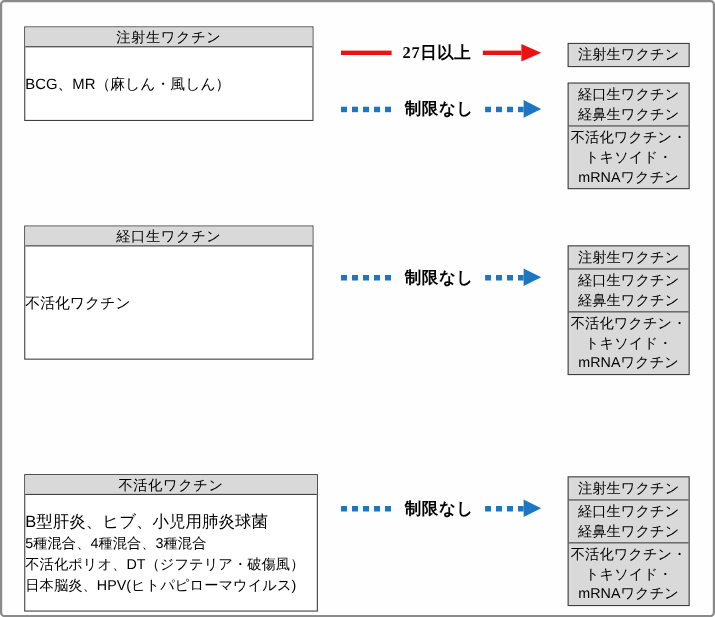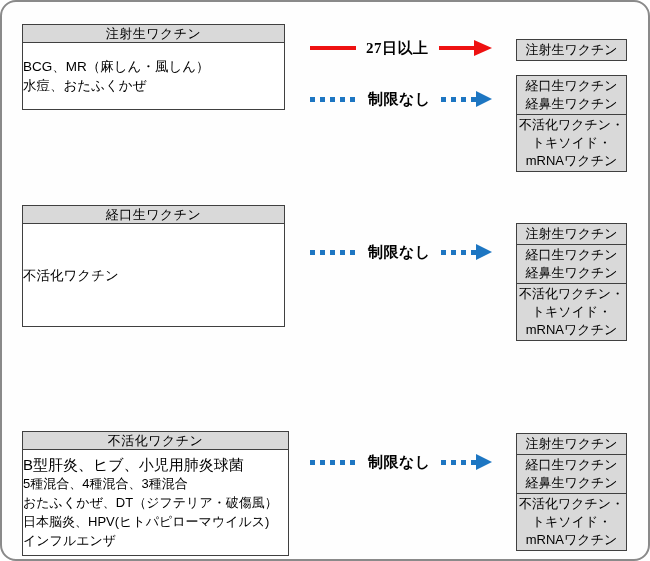--- a/index.html
+++ b/index.html
@@ -14,21 +14,21 @@
   body{
     font-family:"Liberation Sans","DejaVu Sans",sans-serif;
     color:#000;
     width:650px;height:561px;
   }
   .frame{
     position:relative;
     width:650px;height:561px;
     background:#fefefe;
     border:2px solid var(--frame-bd);
-    border-radius:16px;
+    border-radius:4px;
     overflow:hidden;
   }
   
   .box{
     position:absolute;
     border:1px solid var(--bd);
     background:#fff;
     display:flex;
     flex-direction:column;
   }
@@ -104,21 +104,20 @@
 </style>
 </head>
 <body>
 
 <div class="frame">
 
   <div class="box" style="left:20px;top:22px;width:263px;height:86px">
     <div class="box-hd">注射生ワクチン</div>
     <div class="box-bd">
       <div class="ln">BCG、MR（麻しん・風しん）</div>
-      <div class="ln">水痘、おたふくかぜ</div>
     </div>
   </div>
 
   <div class="arrow" style="left:308px;top:35px;width:182px">
     <div class="seg red-solid" style="width:46px"></div>
     <div class="alabel">27日以上</div>
     <div class="seg red-solid grow"></div>
     <div class="head red-head"></div>
   </div>
 
@@ -174,23 +173,22 @@
       <div class="tln">トキソイド・</div>
       <div class="tln">mRNAワクチン</div>
     </div>
   </div>
 
   <div class="box" style="left:20px;top:429px;width:267px;height:125px">
     <div class="box-hd">不活化ワクチン</div>
     <div class="box-bd">
       <div class="ln" style="font-size:15px">B型肝炎、ヒブ、小児用肺炎球菌</div>
       <div class="ln" style="font-size:13px">5種混合、4種混合、3種混合</div>
-      <div class="ln" style="font-size:13px">おたふくかぜ、DT（ジフテリア・破傷風）</div>
+      <div class="ln" style="font-size:13px">不活化ポリオ、DT（ジフテリア・破傷風）</div>
       <div class="ln" style="font-size:13px">日本脳炎、HPV(ヒトパピローマウイルス)</div>
-      <div class="ln" style="font-size:13px">インフルエンザ</div>
     </div>
   </div>
 
   <div class="arrow" style="left:308px;top:449px;width:182px">
     <div class="seg blue-dash" style="width:48px"></div>
     <div class="alabel">制限なし</div>
     <div class="seg blue-dash grow"></div>
     <div class="head blue-head"></div>
   </div>
 

